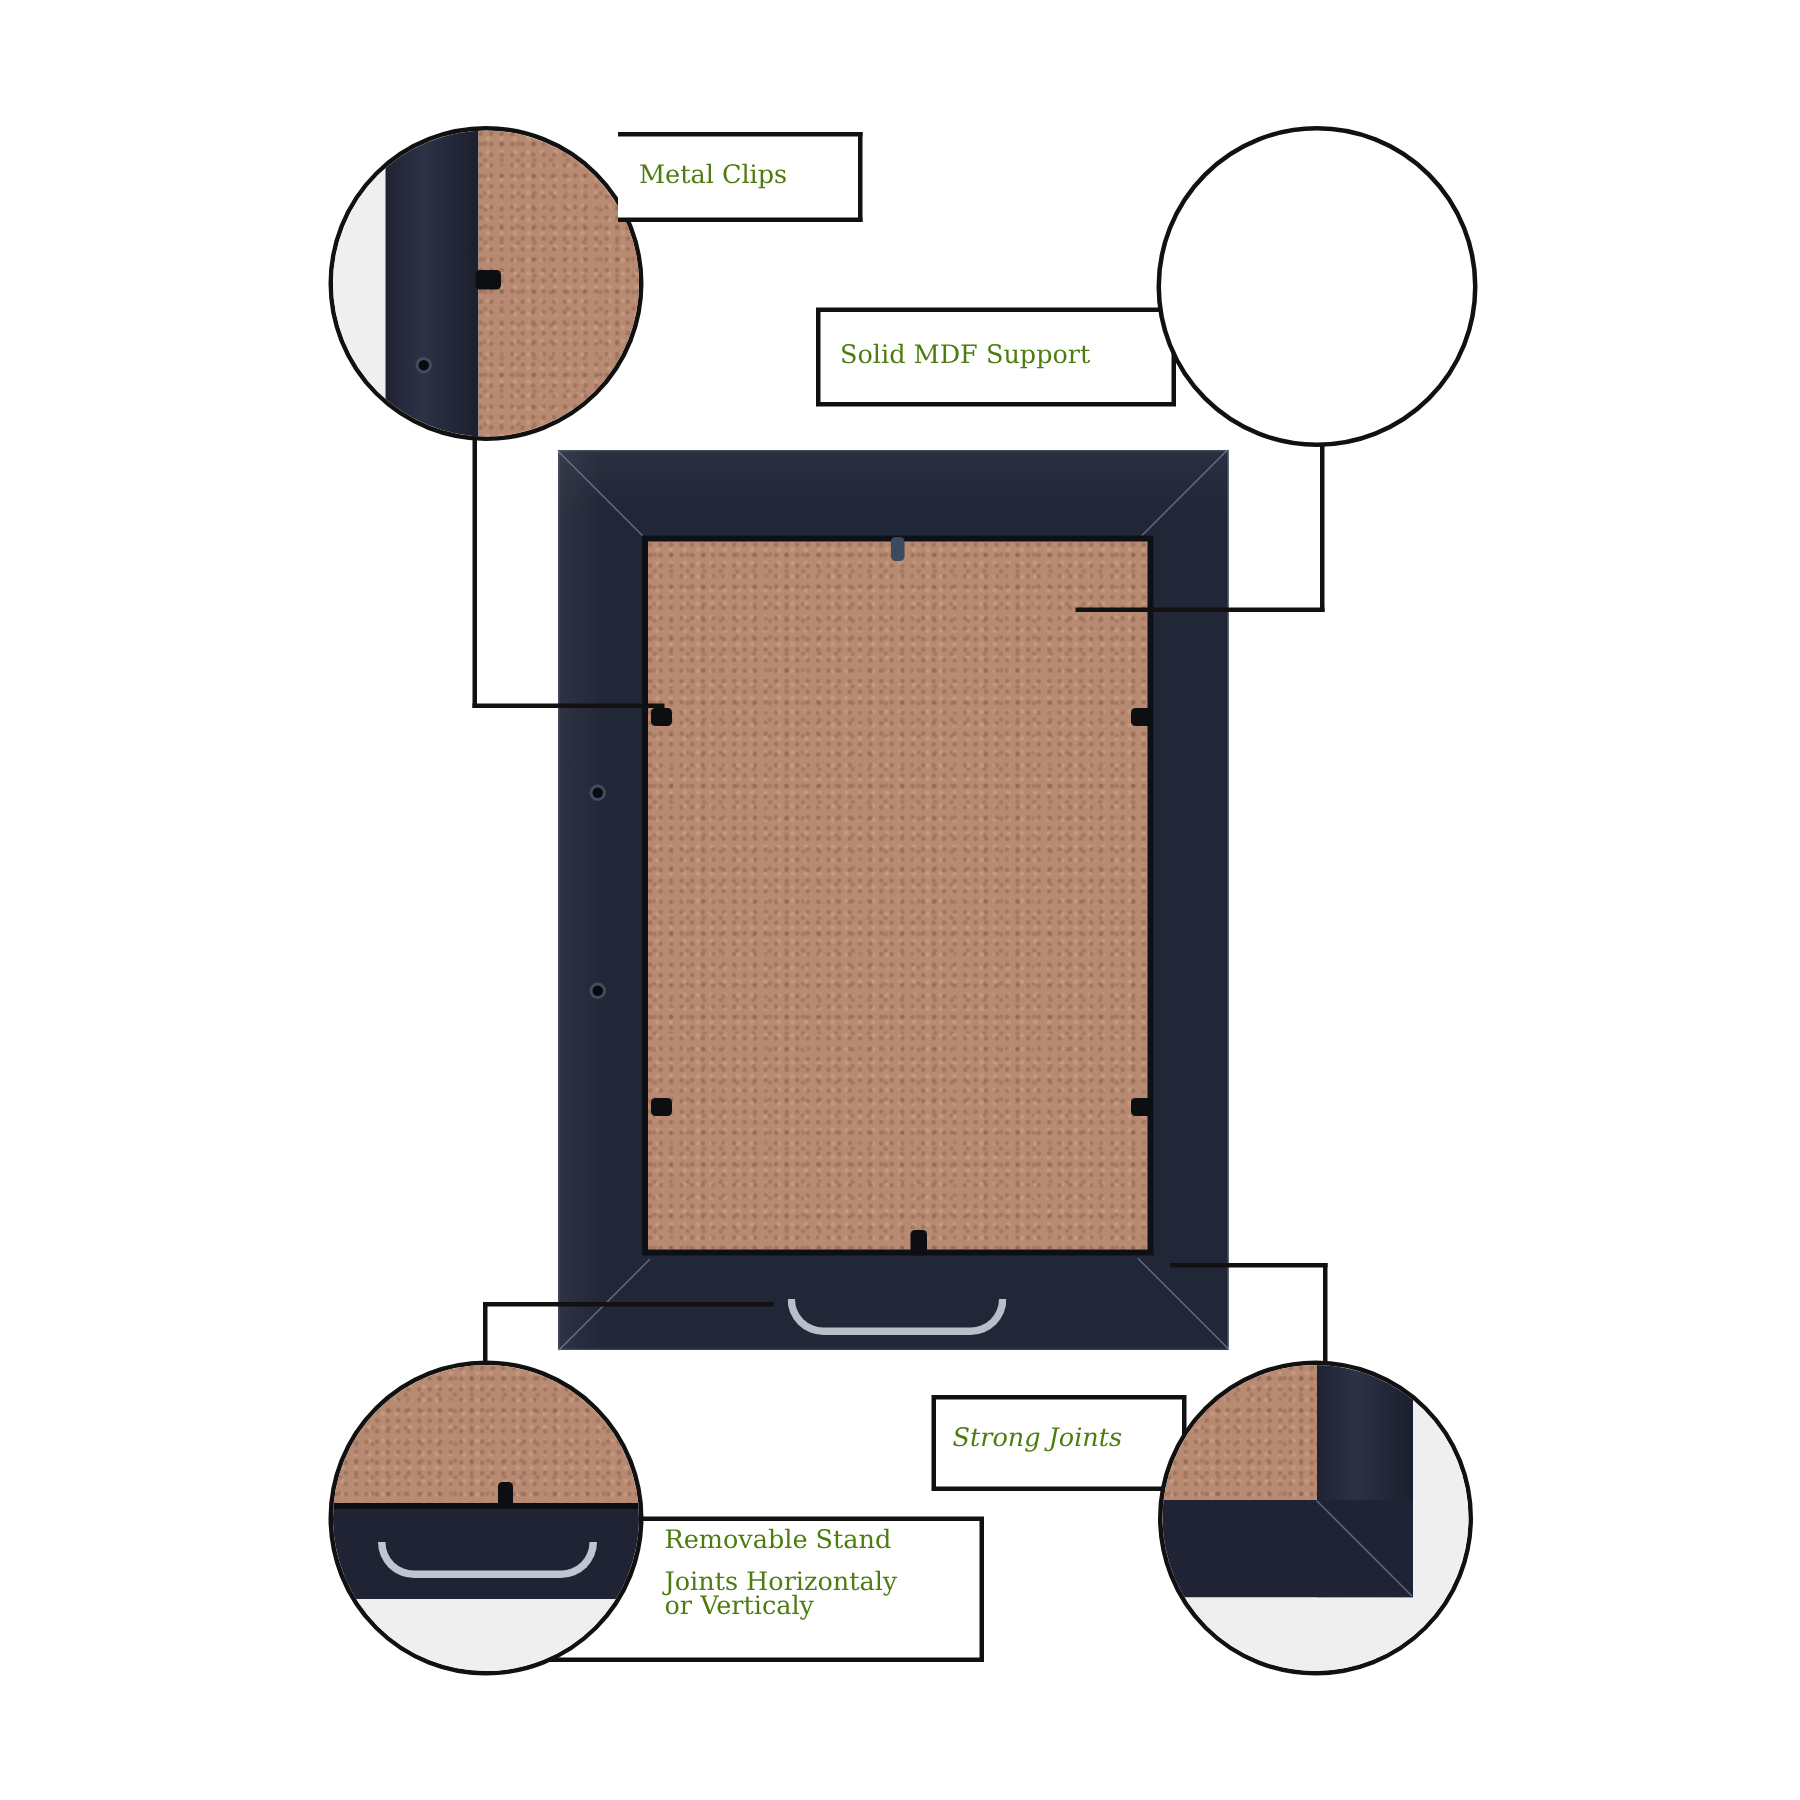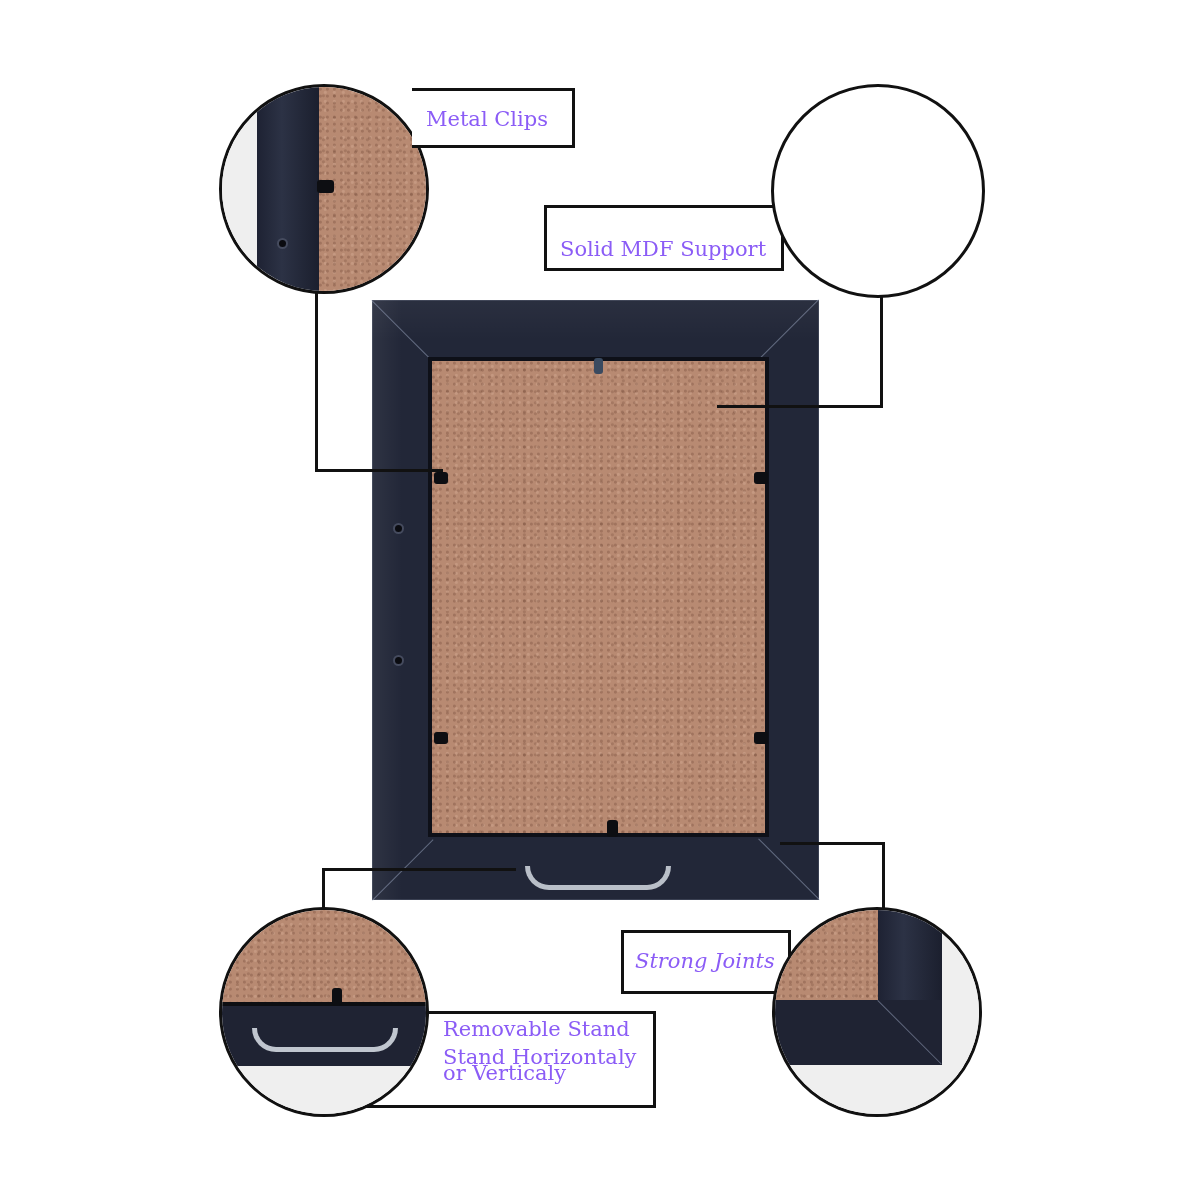--- a/index.html
+++ b/index.html
@@ -19,21 +19,21 @@
       linear-gradient(90deg, rgba(255,255,255,0.06) 0, rgba(255,255,255,0) 30px, rgba(0,0,0,0) 100%),
       linear-gradient(180deg, rgba(255,255,255,0.04) 0, rgba(0,0,0,0) 40px); }
   .board { position:absolute; left:60px; top:61px; width:333px; height:472px;
     box-shadow: 0 0 0 4px #0e1018; }
   .clip { position:absolute; background:#0d0e12; border-radius:3px; }
   .hole { position:absolute; width:7px; height:7px; border-radius:50%; background:#0a0b10; box-shadow:0 0 0 2px #454b5e; }
   .stand { position:absolute; left:153px; top:566px; width:146px; height:24px;
     border:5px solid #b9bfc8; border-top:none; border-radius:0 0 40px 40px; box-sizing:border-box; }
   .miter { position:absolute; height:1px; background:rgba(150,160,185,0.55); transform-origin:0 0; }
   .circle { position:absolute; border-radius:50%; border:3px solid #111; overflow:hidden; box-sizing:border-box; background:#fff; }
-  .label-box { position:absolute; border:3px solid #111; background:#fff; box-sizing:border-box; color:#8b5cf6; font-size:21px; }
+  .label-box { position:absolute; border:3px solid #111; background:#fff; box-sizing:border-box; color:#4d7c0f; font-size:17px; }
   .label-box span { position:absolute; white-space:nowrap; }
   .line { position:absolute; background:#111; }
 </style>
 </head>
 <body>
 
 <div class="abs frame">
   <div class="frame-inner-shade"></div>
 
   <div class="miter" style="left:0;top:0;width:86px;transform:rotate(45deg);"></div>
@@ -63,31 +63,31 @@
   <div class="abs" style="left:95px;top:93px;width:17px;height:13px;background:#0d0e12;border-radius:3px;"></div>
   <div class="hole" style="left:57px;top:153px;"></div>
 </div>
 <div class="label-box" style="left:412px;top:88px;width:163px;height:60px;border-left:none;">
   <span style="left:14px;top:16px;">Metal Clips</span>
 </div>
 <div class="line" style="left:315px;top:292px;width:3px;height:180px;"></div>
 <div class="line" style="left:315px;top:469px;width:128px;height:3px;"></div>
 
 <div class="label-box" style="left:544px;top:205px;width:240px;height:66px;">
-  <span style="left:13px;top:19px;margin-top:10px;">Solid MDF Support</span>
+  <span style="left:13px;top:19px;">Solid MDF Support</span>
 </div>
 <div class="circle mdf" style="left:771px;top:84px;width:214px;height:214px;"></div>
 <div class="line" style="left:880px;top:296px;width:3px;height:112px;"></div>
 <div class="line" style="left:717px;top:405px;width:166px;height:3px;"></div>
 
 <div class="line" style="left:322px;top:868px;width:194px;height:3px;"></div>
 <div class="line" style="left:322px;top:868px;width:3px;height:82px;"></div>
 <div class="label-box" style="left:360px;top:1011px;width:296px;height:97px;">
   <span style="left:80px;top:3px;">Removable Stand</span>
-  <span style="left:80px;top:31px;">Stand Horizontaly</span>
+  <span style="left:80px;top:31px;">Joints Horizontaly</span>
   <span style="left:80px;top:47px;">or Verticaly</span>
 </div>
 <div class="circle" style="left:219px;top:907px;width:210px;height:210px;">
   <div class="abs mdf" style="left:0;top:0;width:210px;height:92px;"></div>
   <div class="abs" style="left:0;top:92px;width:210px;height:4px;background:#0d0e12;"></div>
   <div class="abs" style="left:110px;top:78px;width:10px;height:17px;background:#0d0e12;border-radius:3px;"></div>
   <div class="abs frame-wood" style="left:0;top:96px;width:210px;height:60px;background:#1f2333;"></div>
   <div class="abs" style="left:30px;top:118px;width:146px;height:24px;border:5px solid #c0c6cf;border-top:none;border-radius:0 0 40px 40px;box-sizing:border-box;"></div>
   <div class="abs" style="left:0;top:156px;width:210px;height:54px;background:#efefef;"></div>
 </div>

